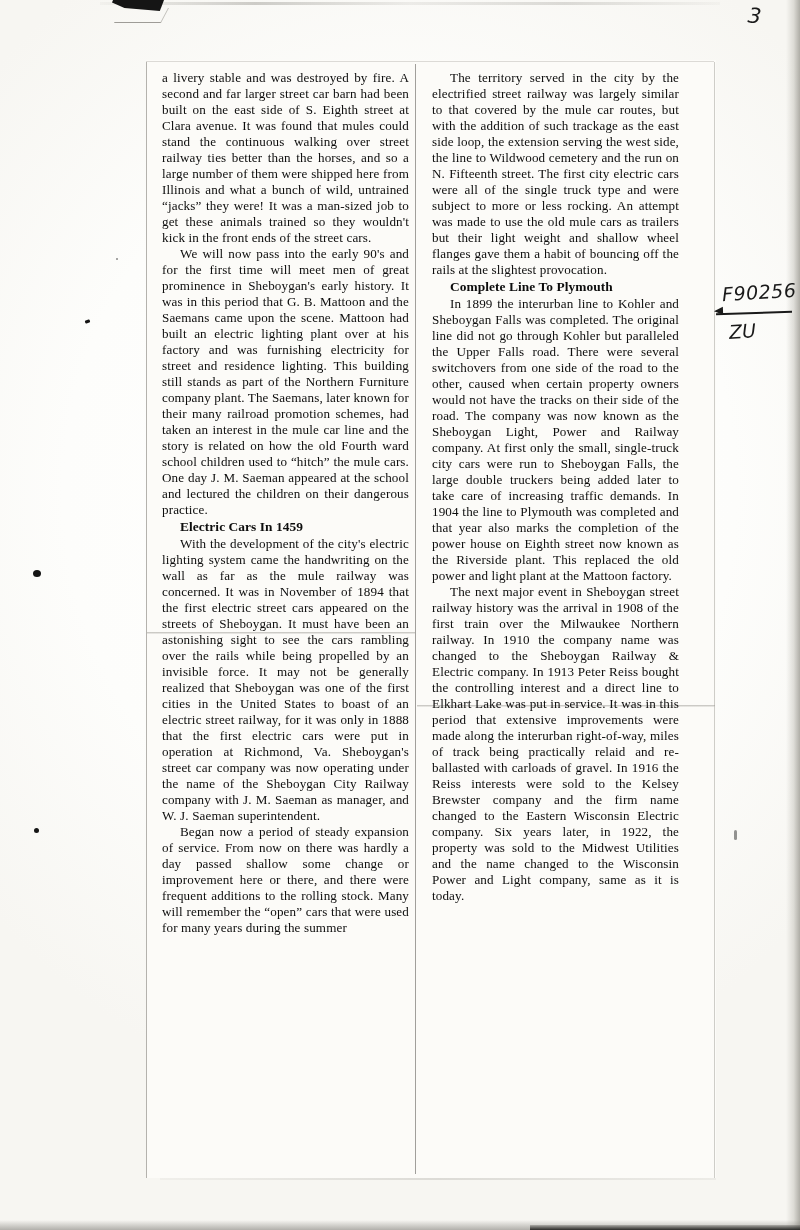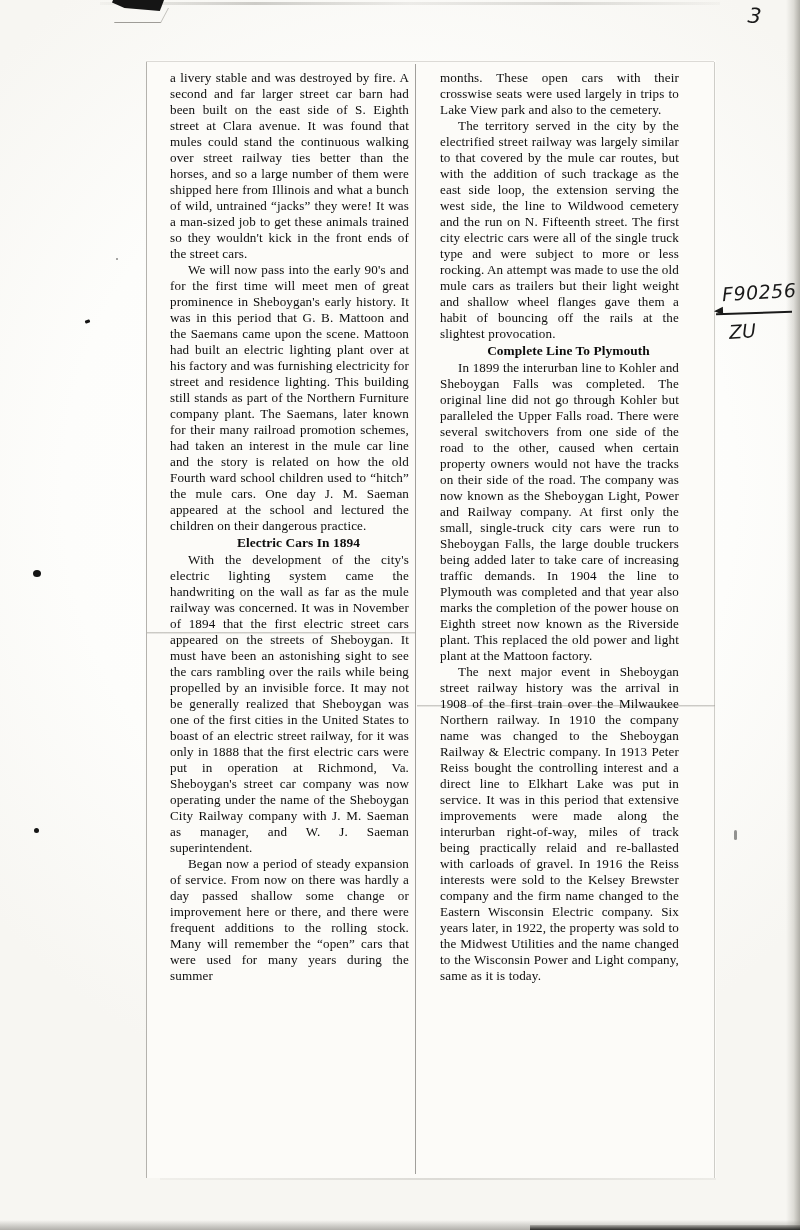--- a/index.html
+++ b/index.html
@@ -117,28 +117,28 @@
     text-align: justify;
     text-justify: inter-word;
     -webkit-hyphens: none;
     hyphens: none;
     letter-spacing: 0.01em;
   }
   .column-left  { left: 154px; }
   .column-right { left: 424px; }
 
   .column p {
-    margin: 0 0 0 16px;
+    margin: 0 0 0 8px;
     text-indent: 18px;
   }
   .column p.no-indent { text-indent: 0; }
 
   .subhead {
     margin: 5px 0 3px 0;
-    text-align: center;
+    text-align: left;
     font-weight: bold;
     font-size: 13.4px;
     line-height: 18px;
     text-indent: 0;
     letter-spacing: 0.005em;
   }
 
   
   .handwriting {
     position: absolute;
@@ -264,27 +264,26 @@
   <div class="clipping-border-top"></div>
   <div class="clipping-border-left"></div>
   <div class="clipping-border-right"></div>
   <div class="col-rule"></div>
   <div class="seam seam-left"></div>
   <div class="seam seam-right"></div>
 
   <div class="column column-left">
     <p class="no-indent">a livery stable and was destroyed by fire. A second and far larger street car barn had been built on the east side of S. Eighth street at Clara avenue. It was found that mules could stand the continuous walking over street railway ties better than the horses, and so a large number of them were shipped here from Illinois and what a bunch of wild, untrained “jacks” they were! It was a man-sized job to get these animals trained so they wouldn't kick in the front ends of the street cars.</p>
     <p>We will now pass into the early 90's and for the first time will meet men of great prominence in Sheboygan's early history. It was in this period that G. B. Mattoon and the Saemans came upon the scene. Mattoon had built an electric lighting plant over at his factory and was furnishing electricity for street and residence lighting. This building still stands as part of the Northern Furniture company plant. The Saemans, later known for their many railroad promotion schemes, had taken an interest in the mule car line and the story is related on how the old Fourth ward school children used to “hitch” the mule cars. One day J. M. Saeman appeared at the school and lectured the children on their dangerous practice.</p>
-    <p class="subhead">Electric Cars In 1894</p>
+    <p class="subhead">Electric Cars In 1459</p>
     <p>With the development of the city's electric lighting system came the handwriting on the wall as far as the mule railway was concerned. It was in November of 1894 that the first electric street cars appeared on the streets of Sheboygan. It must have been an astonishing sight to see the cars rambling over the rails while being propelled by an invisible force. It may not be generally realized that Sheboygan was one of the first cities in the United States to boast of an electric street railway, for it was only in 1888 that the first electric cars were put in operation at Richmond, Va. Sheboygan's street car company was now operating under the name of the Sheboygan City Railway company with J. M. Saeman as manager, and W. J. Saeman superintendent.</p>
     <p>Began now a period of steady expansion of service. From now on there was hardly a day passed shallow some change or improvement here or there, and there were frequent additions to the rolling stock. Many will remember the “open” cars that were used for many years during the summer</p>
   </div>
 
   <div class="column column-right">
-    <p class="no-indent">months. These open cars with their crosswise seats were used largely in trips to Lake View park and also to the cemetery.</p>
     <p>The territory served in the city by the electrified street railway was largely similar to that covered by the mule car routes, but with the addition of such trackage as the east side loop, the extension serving the west side, the line to Wildwood cemetery and the run on N. Fifteenth street. The first city electric cars were all of the single truck type and were subject to more or less rocking. An attempt was made to use the old mule cars as trailers but their light weight and shallow wheel flanges gave them a habit of bouncing off the rails at the slightest provocation.</p>
     <p class="subhead">Complete Line To Plymouth</p>
     <p>In 1899 the interurban line to Kohler and Sheboygan Falls was completed. The original line did not go through Kohler but paralleled the Upper Falls road. There were several switchovers from one side of the road to the other, caused when certain property owners would not have the tracks on their side of the road. The company was now known as the Sheboygan Light, Power and Railway company. At first only the small, single-truck city cars were run to Sheboygan Falls, the large double truckers being added later to take care of increasing traffic demands. In 1904 the line to Plymouth was completed and that year also marks the completion of the power house on Eighth street now known as the Riverside plant. This replaced the old power and light plant at the Mattoon factory.</p>
     <p>The next major event in Sheboygan street railway history was the arrival in 1908 of the first train over the Milwaukee Northern railway. In 1910 the company name was changed to the Sheboygan Railway &amp; Electric company. In 1913 Peter Reiss bought the controlling interest and a direct line to Elkhart Lake was put in service. It was in this period that extensive improvements were made along the interurban right-of-way, miles of track being practically relaid and re-ballasted with carloads of gravel. In 1916 the Reiss interests were sold to the Kelsey Brewster company and the firm name changed to the Eastern Wisconsin Electric company. Six years later, in 1922, the property was sold to the Midwest Utilities and the name changed to the Wisconsin Power and Light company, same as it is today.</p>
   </div>
 
   <div class="handwriting hand-page-number">3</div>
   <div class="handwriting hand-accession">F90256</div>
   <div class="hand-underline"></div>
   <div class="hand-arrow"></div>

